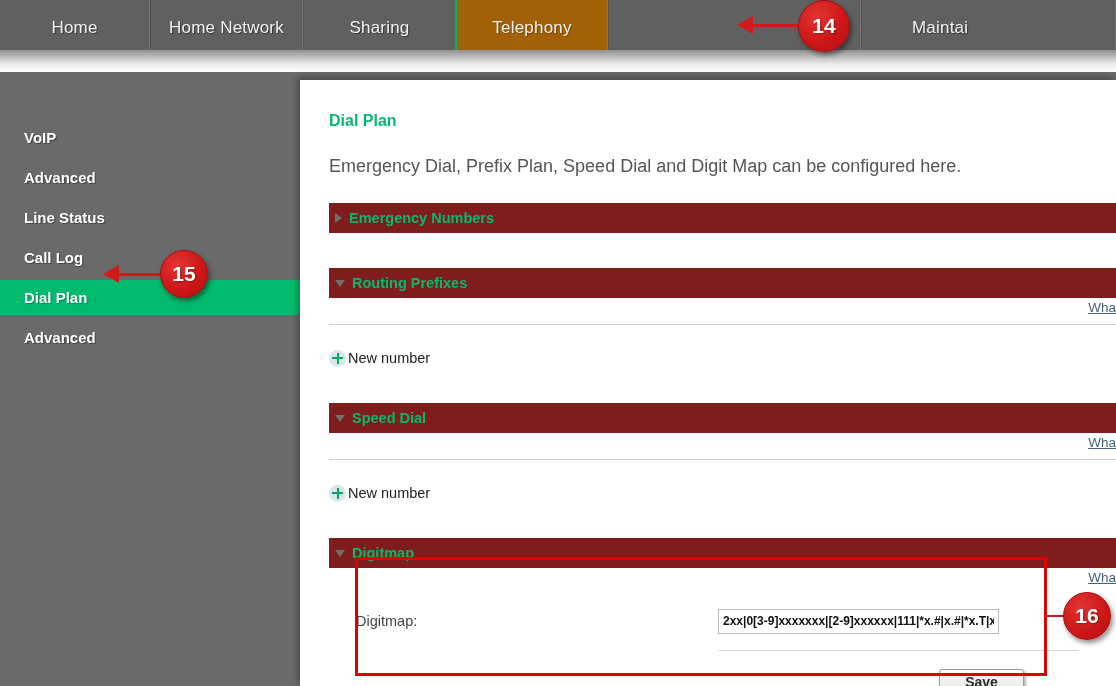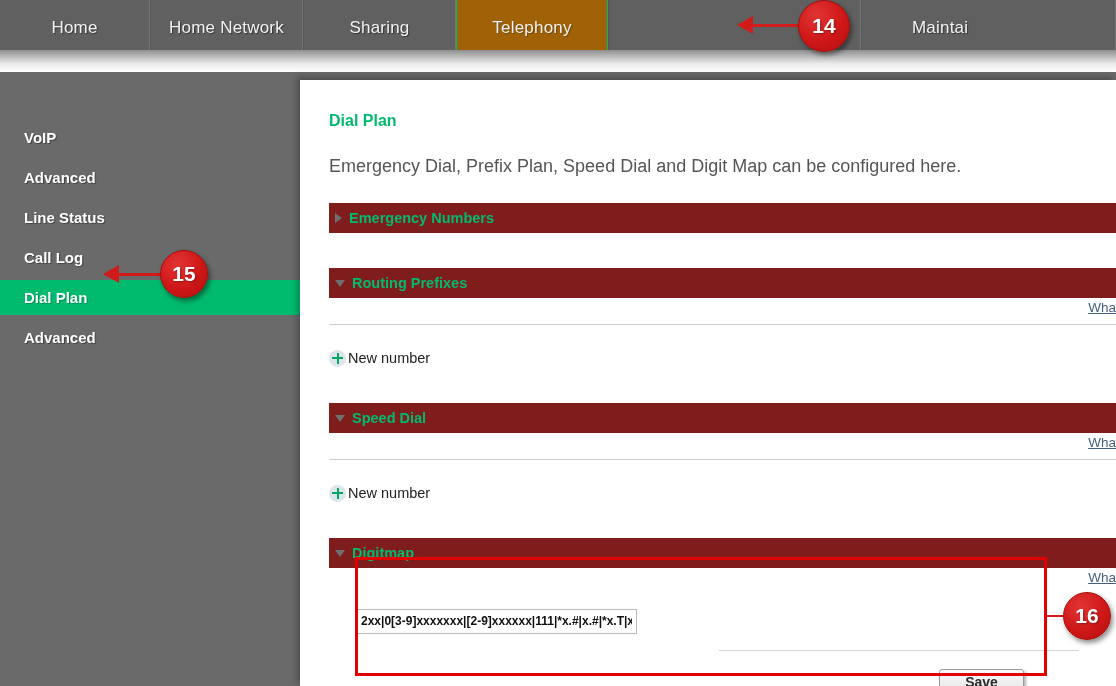--- a/index.html
+++ b/index.html
@@ -377,20 +377,21 @@
       <div class="sec-head">
         <span class="tri tri-down"></span>
         <span class="sec-title">Digitmap</span>
       </div>
       <div class="sec-body">
         <div class="whats-row">
           <a class="whats-link" href="#">What's th</a>
         </div>
         <div class="dm-form">
           <div class="dm-row">
+            <span class="dm-label">Digitmap:</span>
             <input class="dm-input" type="text" value="2xx|0[3-9]xxxxxxx|[2-9]xxxxxx|111|*x.#|x.#|*x.T|x.T" style="">
           </div>
           <div class="dm-sep"></div>
           <div class="dm-save-row">
             <button class="save-btn">Save</button>
           </div>
         </div>
       </div>
 
     </div>

